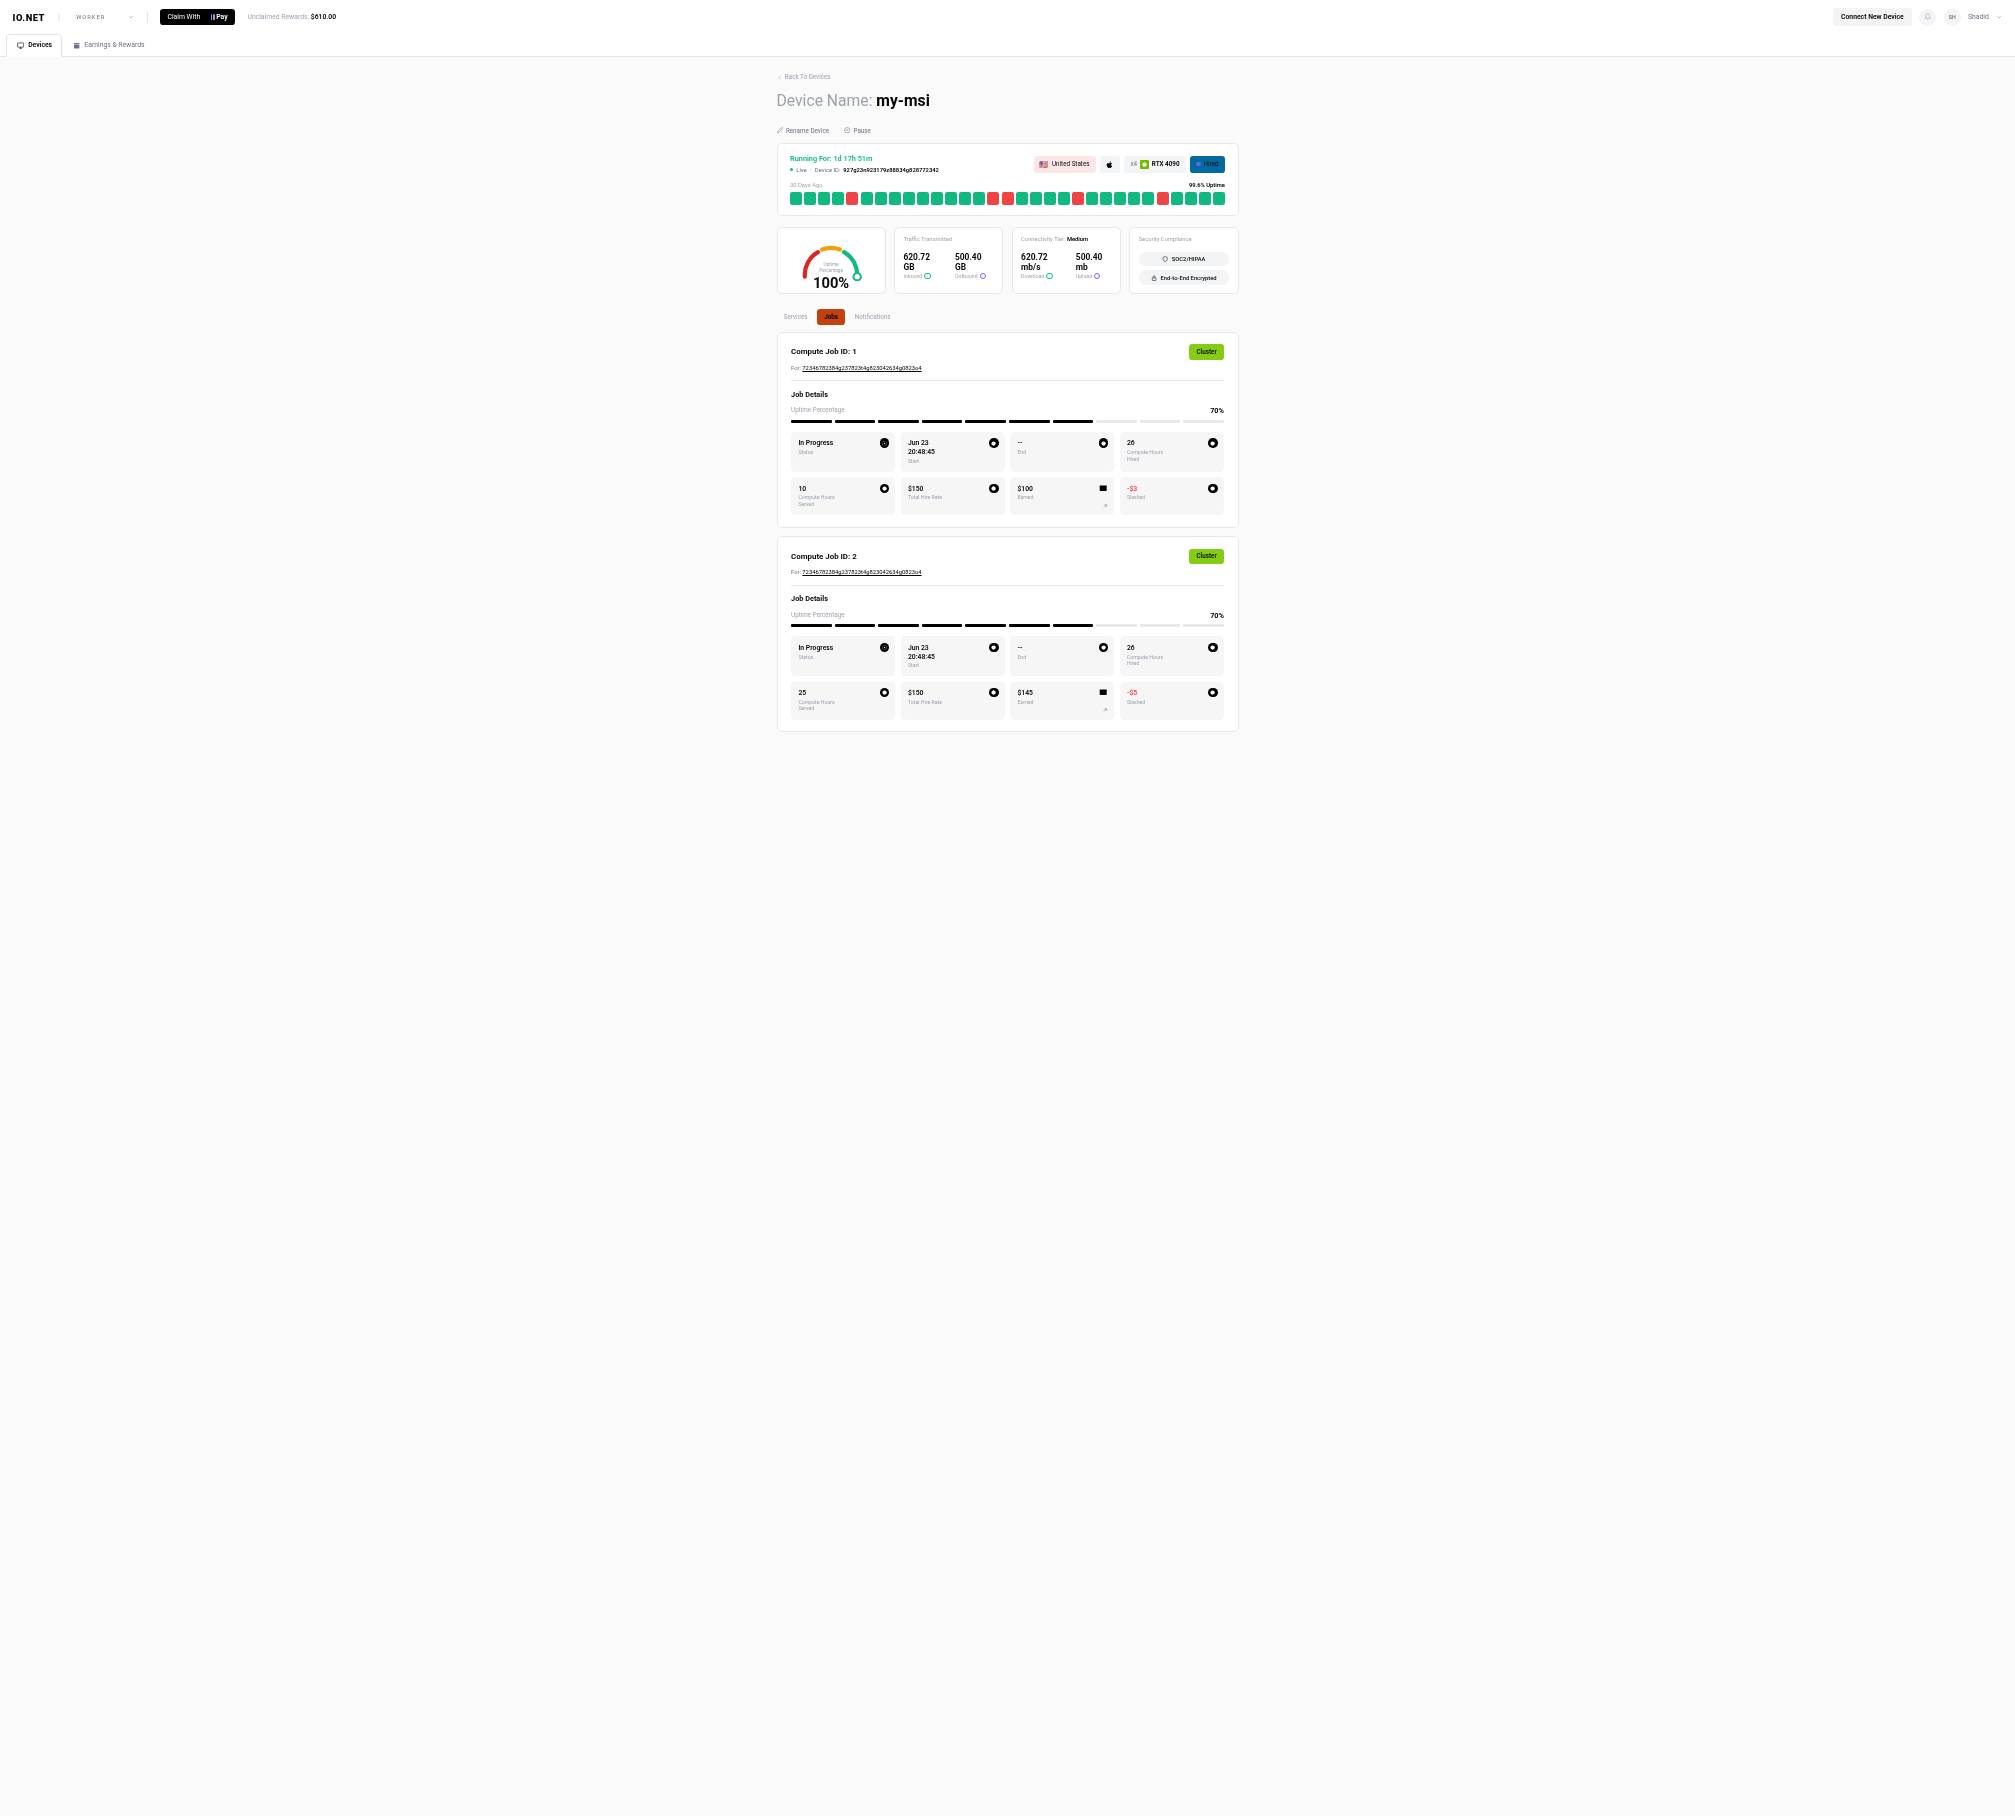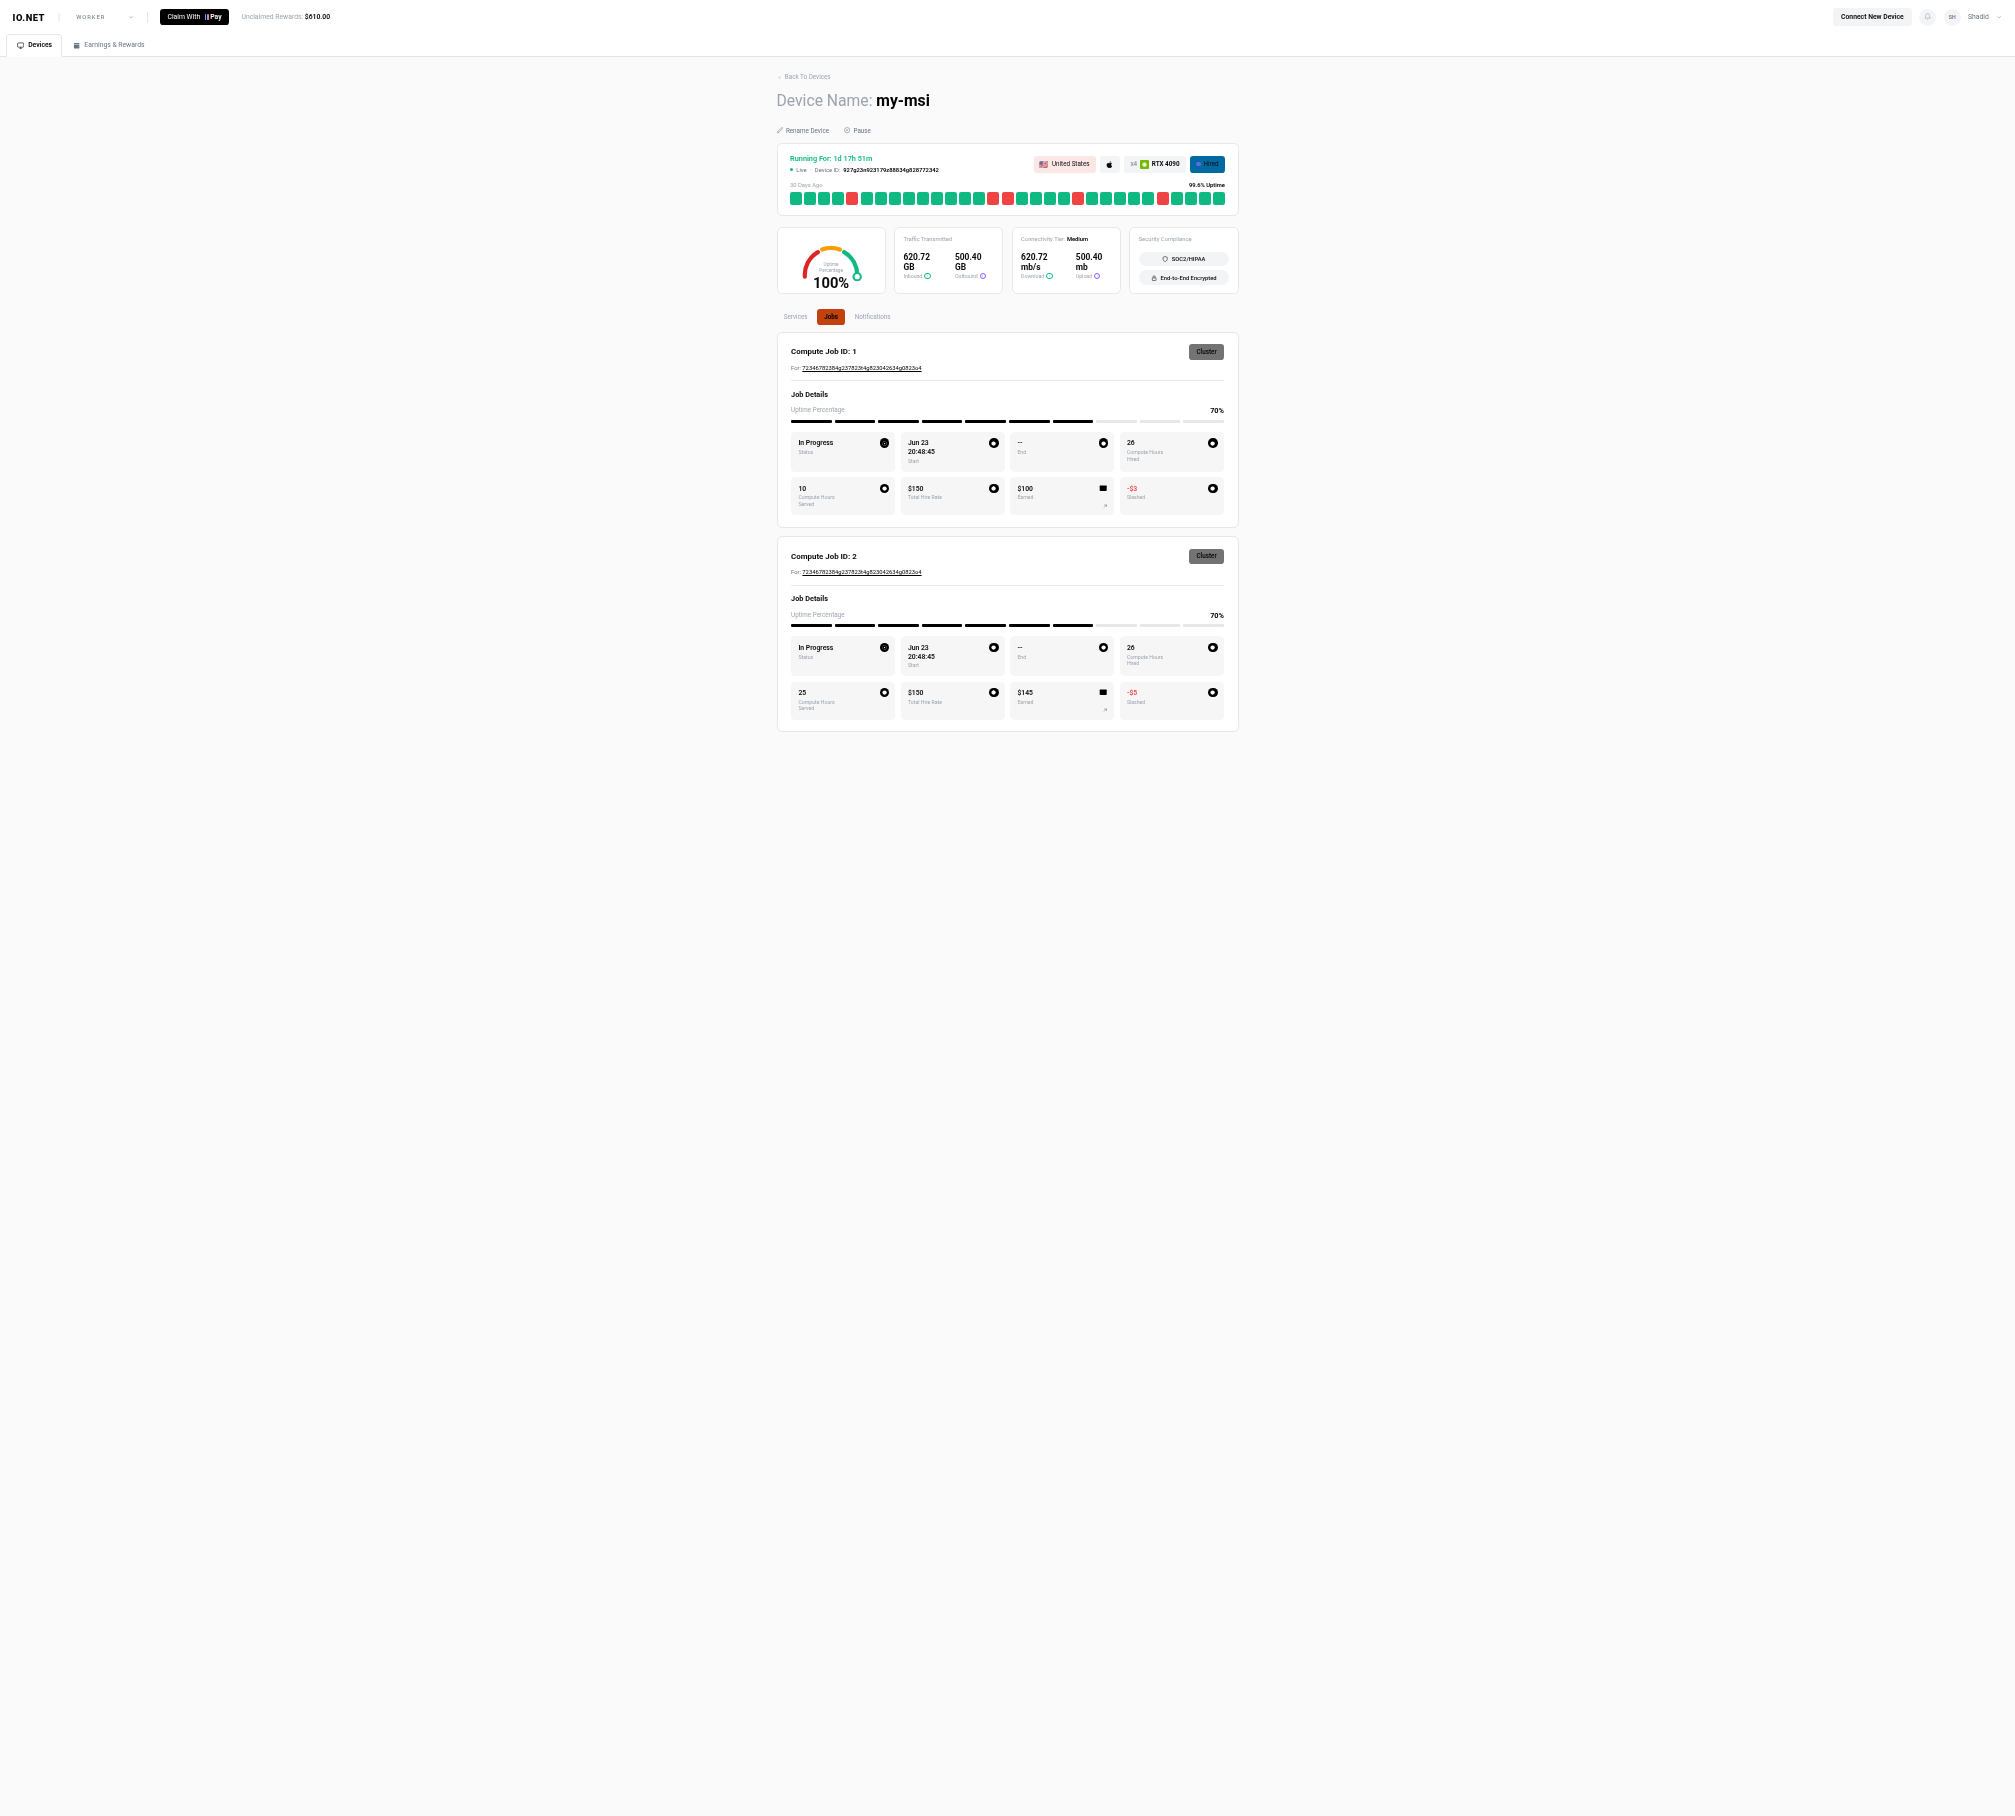--- a/index.html
+++ b/index.html
@@ -3,21 +3,21 @@
 <meta charset="utf-8">
 <style>
 *{margin:0;padding:0;box-sizing:border-box;font-family:-apple-system,BlinkMacSystemFont,"Segoe UI",Roboto,sans-serif}
 body{background:#fafafb;color:#0a0a0a}
 .header{background:#fff;display:flex;align-items:center;padding:0 12.6px;height:34px;justify-content:space-between}
 .header-left{display:flex;align-items:center;gap:12.6px}
 .logo-area{display:flex;align-items:center;gap:13px;padding-right:12.6px;border-right:0.5px solid #e5e5e5}
 .logo-text{font-weight:900;font-size:9.4px;letter-spacing:0.5px}
 .logo-sub{font-size:5.8px;letter-spacing:1px;color:#6b7280;margin-left:3.1px}
 .dropdown-chev{margin-left:9.4px;color:#9ca3af}
-.claim-btn{background:#000;color:#fff;border:none;padding:4.2px 7.3px;border-radius:3.1px;font-size:6.8px;display:flex;align-items:center;gap:5px;cursor:pointer}
+.claim-btn{background:#000;color:#fff;border:none;padding:4.2px 7.3px;border-radius:3.1px;font-size:6.8px;display:flex;align-items:center;gap:11px;cursor:pointer}
 .claim-pay{display:inline-flex;align-items:center;gap:1px;font-weight:600}
 .pay-bars{display:inline-flex;align-items:center;gap:0.5px}
 .pay-bar{width:1px;height:5.2px;border-radius:0.5px}
 .unclaimed{color:#9ca3af;font-size:6.8px}
 .unclaimed-amt{color:#000;font-weight:600}
 .header-right{display:flex;align-items:center;gap:7.3px}
 .connect-btn{background:#f3f4f6;border:none;padding:4.7px 8.4px;border-radius:3.1px;font-size:6.8px;font-weight:600;cursor:pointer}
 .bell-btn{width:17px;height:17px;border-radius:50%;background:#f3f4f6;border:none;display:flex;align-items:center;justify-content:center;cursor:pointer;color:#9ca3af}
 .avatar{width:17px;height:17px;border-radius:50%;background:#f3f4f6;display:flex;align-items:center;justify-content:center;font-size:5.2px;font-weight:600;color:#6b7280}
 .user-name{font-size:6.8px;color:#6b7280}
@@ -67,21 +67,21 @@
 .ac-purple{color:#8b5cf6;border-color:#8b5cf6}
 .tier-val{color:#000;font-weight:600}
 .compliance-list{display:flex;flex-direction:column;gap:4.2px}
 .compliance-pill{background:#f3f4f6;border-radius:10.5px;padding:4.2px 7.3px;font-size:5.8px;display:flex;align-items:center;justify-content:center;gap:3.1px;font-weight:500}
 .inner-tabs{display:flex;gap:2.1px;margin-bottom:7.3px}
 .inner-tab{padding:3.7px 7.3px;font-size:6.3px;color:#9ca3af;border-radius:3.1px;cursor:pointer}
 .inner-tab.active{background:#c2410c;color:#000;font-weight:700}
 .job-card{background:#fff;border:0.5px solid #e8e8ea;border-radius:5.2px;padding:11.5px 13.6px;margin-bottom:8.4px}
 .job-header{display:flex;justify-content:space-between;align-items:center;margin-bottom:5.2px}
 .job-id{font-size:7.9px;font-weight:700}
-.cluster-btn{background:#737373;border:none;padding:3.7px 7.3px;border-radius:3.1px;font-size:6.3px;cursor:pointer;font-weight:500}
+.cluster-btn{background:#84cc16;border:none;padding:3.7px 7.3px;border-radius:3.1px;font-size:6.3px;cursor:pointer;font-weight:500}
 .job-for{font-size:5.8px;color:#6b7280;margin-bottom:9.4px}
 .job-for-val{text-decoration:underline;color:#000}
 .divider{height:0.5px;background:#e8e8ea;margin-bottom:9.4px}
 .job-details-h{font-size:7.3px;font-weight:700;margin-bottom:7.3px}
 .uptime-line{display:flex;justify-content:space-between;font-size:6.3px;color:#9ca3af;margin-bottom:4.2px}
 .up-pct{color:#000;font-weight:700;font-size:7.3px}
 .seg-bar{display:flex;gap:3.1px;margin-bottom:9.4px}
 .seg{flex:1;height:3.1px;border-radius:1px;background:#e8e8ea}
 .seg.fill{background:#000}
 .stat-grid{display:grid;grid-template-columns:repeat(4,1fr);gap:5.2px}

